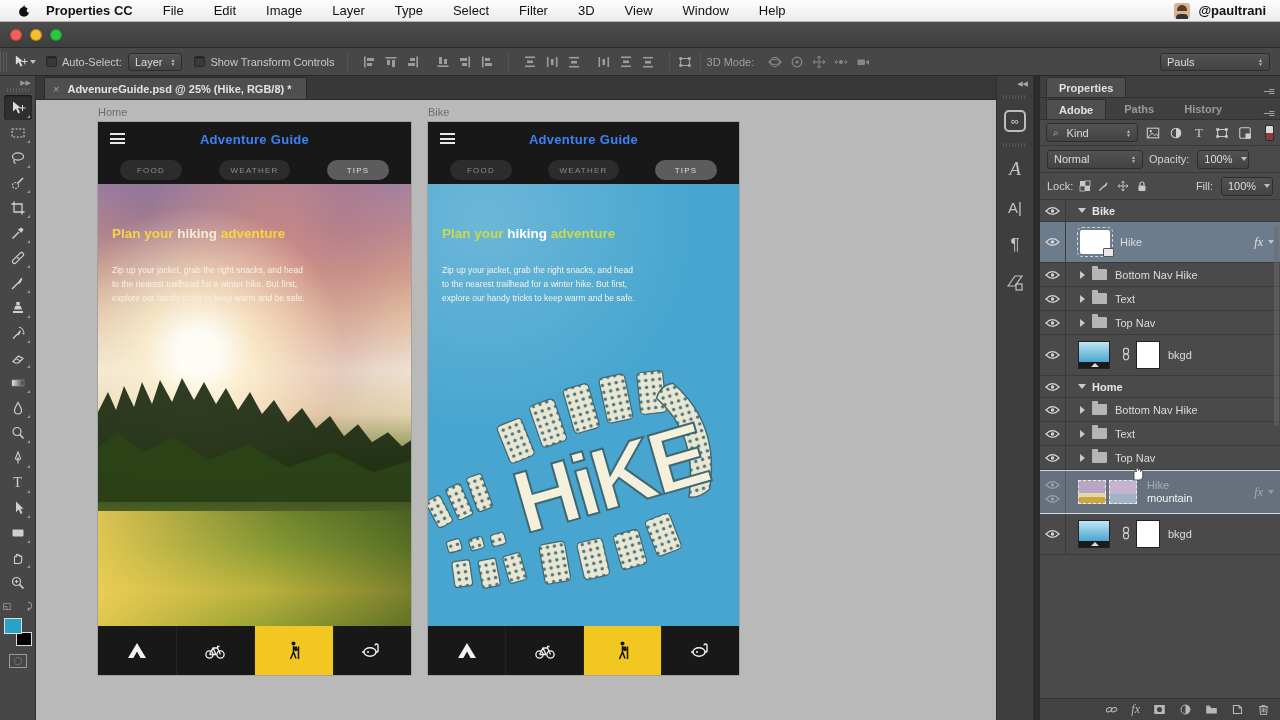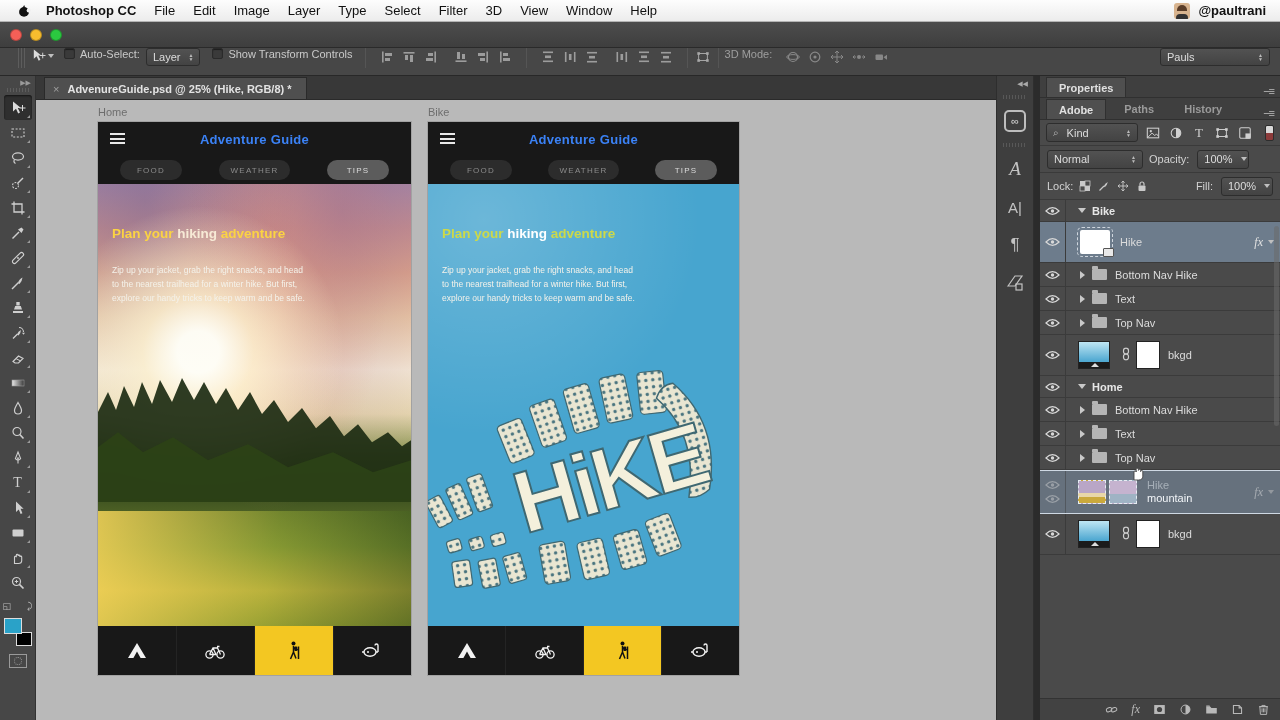--- a/index.html
+++ b/index.html
@@ -5,41 +5,41 @@
   * { margin:0; padding:0; box-sizing:border-box; }
   html,body { width:1280px; height:720px; overflow:hidden; background:#2b2b2b;
               font-family:"Liberation Sans","DejaVu Sans",sans-serif; }
   .screen { width:1280px; height:720px; display:flex; flex-direction:column; }
 
   
   .menubar { height:22px; background:linear-gradient(#fdfdfd,#ececec); display:flex; align-items:center;
              padding:0 10px; font-size:13px; color:#111; flex:0 0 auto; border-bottom:1px solid #b4b4b4;}
   .menubar .apple { width:16px; height:16px; margin:0 14px 0 6px; display:flex; align-items:center; justify-content:center;}
   .menubar .appname { font-weight:bold; margin-right:18px; }
-  .menubar .mitem { margin-right:18px; }
+  .menubar .mitem { margin-right:18px;margin-left:12px; }
   .menubar .spacer { flex:1; }
   .menubar .avatar { width:16px; height:16px; border-radius:3px; margin-right:8px; overflow:hidden;
                      background:#d8b48f; position:relative; }
   .menubar .avatar::after{content:""; position:absolute; left:3px; top:2px; width:10px; height:6px;
                      border-radius:5px 5px 0 0; background:#5a3d28;}
   .menubar .avatar::before{content:""; position:absolute; left:2px; bottom:0; width:12px; height:5px;
                      border-radius:4px 4px 0 0; background:#333;}
   .menubar .handle { font-weight:bold; margin-right:4px;}
 
   
   .titlebar { height:26px; background:linear-gradient(#4d4d4d,#3e3e3e); border-bottom:1px solid #2a2a2a;
               display:flex; align-items:center; position:relative; flex:0 0 auto;}
   .lights { display:flex; gap:8px; margin-left:10px; }
   .light { width:12px; height:12px; border-radius:50%; border:1px solid rgba(0,0,0,.25); }
   .light.red{background:#f55f57;} .light.yellow{background:#f8bd2e;} .light.green{background:#2bc840;}
   .titlebar .wtitle { position:absolute; left:0; right:0; text-align:center; color:#cfcfcf; font-size:13px; }
 
   
   .optionsbar { height:28px; background:#474747; border-bottom:1px solid #282828; display:flex;
-                align-items:flex-start; font-size:11px; color:#c9c9c9; flex:0 0 auto; padding-left:18px;}
+                align-items:center; font-size:11px; color:#c9c9c9; flex:0 0 auto; padding-left:0;}
   .ob-grip { width:7px; height:20px; margin-right:6px;
              background:repeating-linear-gradient(90deg,#5d5d5d 0 1px,transparent 1px 3px); }
   .ob-tool { display:flex; align-items:center; gap:2px; margin-right:10px; color:#ddd;}
   .caret-dn { width:0; height:0; border-left:3px solid transparent; border-right:3px solid transparent;
               border-top:4px solid #bfbfbf; display:inline-block; }
   .checkbox { width:11px; height:11px; background:#3a3a3a; border:1px solid #2a2a2a; border-radius:2px;
               display:inline-block; margin-right:5px; box-shadow:inset 0 1px 1px rgba(0,0,0,.5);}
   .ob-label { margin-right:6px; }
   .dropdown { background:linear-gradient(#525252,#434343); border:1px solid #2d2d2d; border-radius:3px;
               height:18px; display:inline-flex; align-items:center; padding:0 6px; gap:8px; color:#ddd;}
@@ -442,21 +442,21 @@
 <div class="screen">
 
   <div class="menubar">
     <span class="apple">
       <svg viewBox="0 0 16 16" width="14" height="14">
           <circle cx="8" cy="9" r="5.6" fill="#111"></circle>
           <circle cx="13.4" cy="7.4" r="2.4" fill="#f0f0f0"></circle>
           <rect x="7.2" y="1.6" width="1.6" height="3" rx=".8" transform="rotate(18 8 3)" fill="#111"></rect>
         </svg>
     </span>
-    <span class="appname">Photoshop CC</span>
+    <span class="appname">Properties CC</span>
     <span class="mitem">File</span>
     <span class="mitem">Edit</span>
     <span class="mitem">Image</span>
     <span class="mitem">Layer</span>
     <span class="mitem">Type</span>
     <span class="mitem">Select</span>
     <span class="mitem">Filter</span>
     <span class="mitem">3D</span>
     <span class="mitem">View</span>
     <span class="mitem">Window</span>

